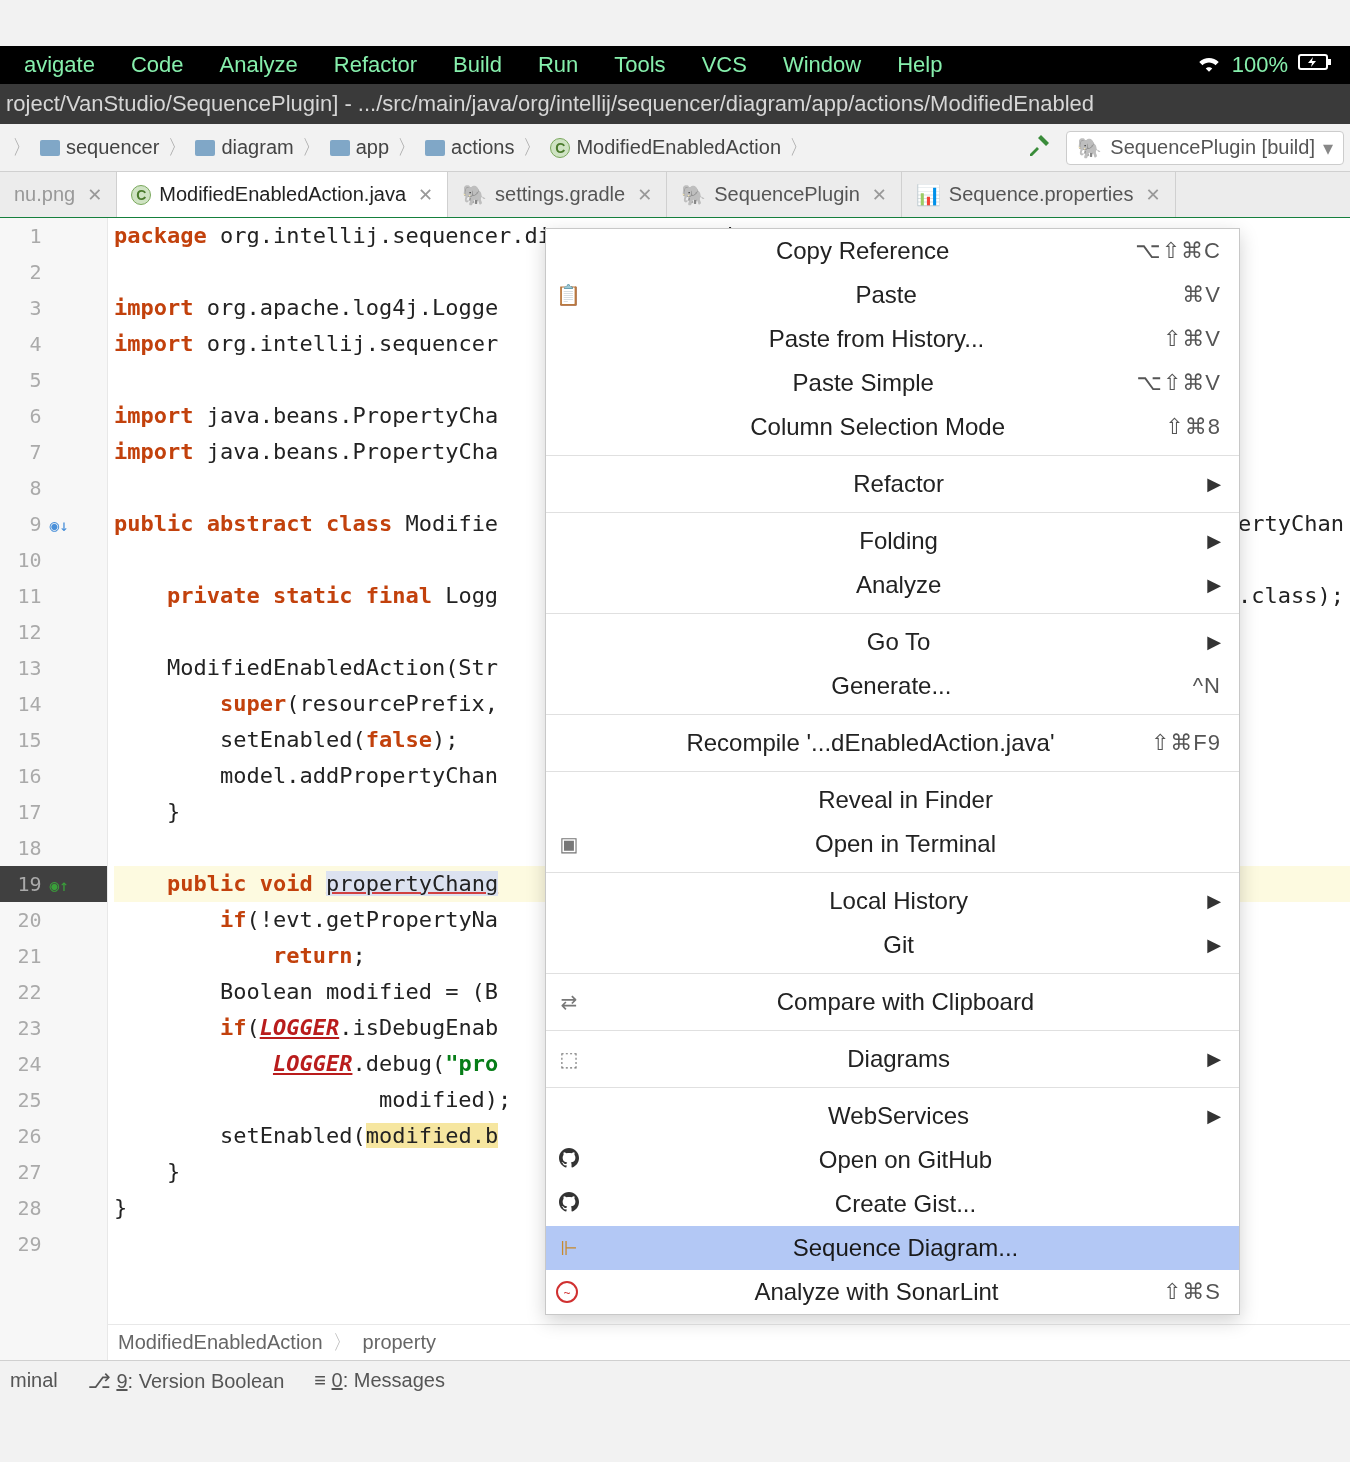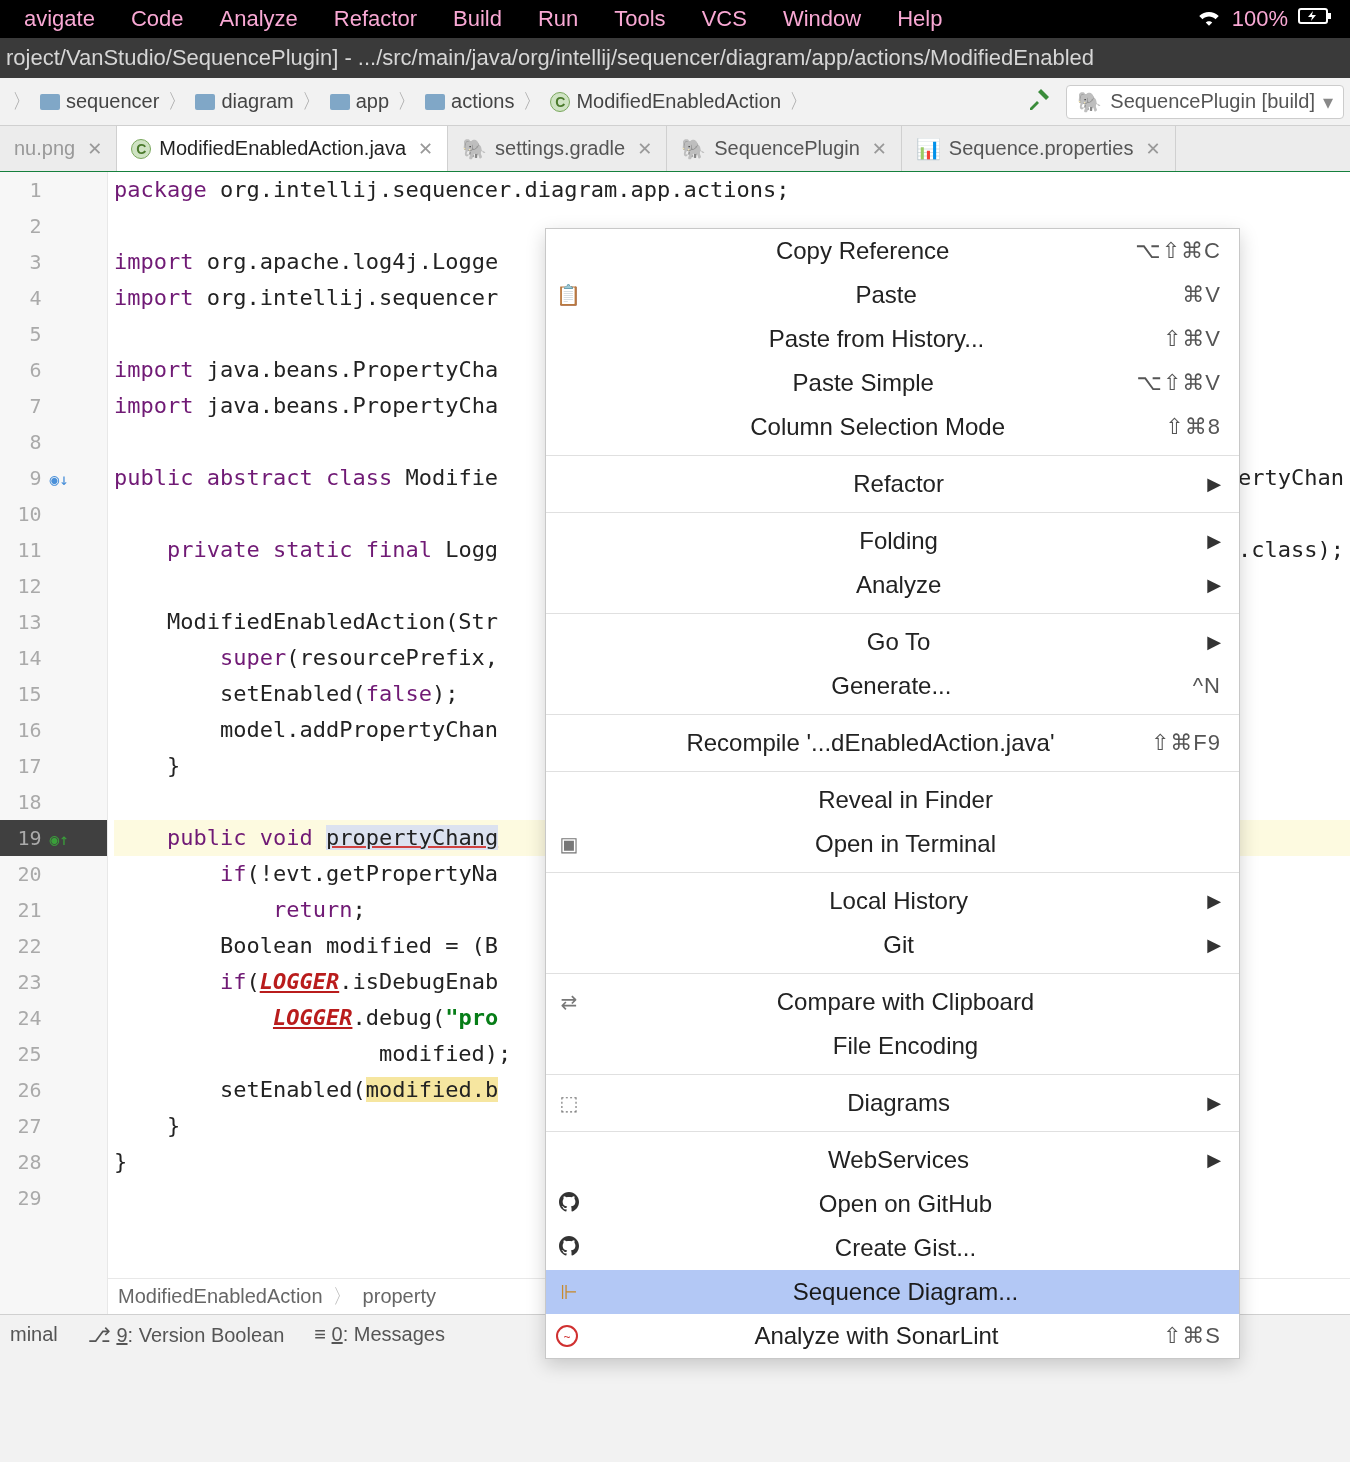--- a/index.html
+++ b/index.html
@@ -7,26 +7,27 @@
     font-family: -apple-system, BlinkMacSystemFont, "Segoe UI", sans-serif;
     font-size: 18px;
     background: #f2f2f2;
     width: 1350px;
     height: 1462px;
     overflow: hidden;
     position: relative;
   }
   .menubar {
     background: #000;
-    color: #f9a8d4;
+    color: #86efac;
     height: 38px;
     display: flex;
     align-items: center;
     padding: 0 6px;
     font-size: 22px;
+    margin-top: 46px;
   }
   .menubar .menu-item { padding: 0 18px; cursor: default; }
   .menubar .spacer { flex: 1; }
   .menubar .status { display: flex; align-items: center; gap: 10px; padding-right: 10px;}
   .titlebar {
     background: #3a3a3a;
     color: #d6d6d6;
     height: 40px;
     line-height: 40px;
     padding: 0 6px;
@@ -154,21 +155,21 @@
   .code {
     flex: 1;
     font-family: Menlo, Monaco, monospace;
     font-size: 22px;
     line-height: 36px;
     color: #222;
     padding-left: 6px;
     white-space: pre;
     overflow: hidden;
   }
-  .code .kw { color: #701a75; font-weight: normal; }
+  .code .kw { color: #c2410c; font-weight: bold; }
   .code .str { color: #067d17; font-weight: bold; }
   .code .const { color: #b91c1c; font-style: italic; font-weight: bold; text-decoration: underline; }
   .code .underline { text-decoration: underline; text-decoration-color: #d04040; text-decoration-thickness: 2px; }
   .code .hl-line { background: #fdfae0; display: inline-block; width: 100%; }
   .code .hl-span { background: #dce2f0; }
   .code .hl-yellow { background: #f6e6a0; margin-top: 34px; }
   .breadcrumb-bottom {
     position: absolute;
     bottom: 0;
     left: 108px;
@@ -535,23 +536,20 @@
     </div>
     <div class="cm-item">
       <span class="label">Git</span>
       <span class="arrow">▶</span>
     </div>
     <div class="cm-sep"></div>
     <div class="cm-item">
       <span class="cm-ico">⇄</span>
       <span class="label">Compare with Clipboard</span>
     </div>
-    <div class="cm-item">
-      <span class="label">File Encoding</span>
-    </div>
     <div class="cm-sep"></div>
     <div class="cm-item">
       <span class="cm-ico">⬚</span>
       <span class="label">Diagrams</span>
       <span class="arrow">▶</span>
     </div>
     <div class="cm-sep"></div>
     <div class="cm-item">
       <span class="label">WebServices</span>
       <span class="arrow">▶</span>

